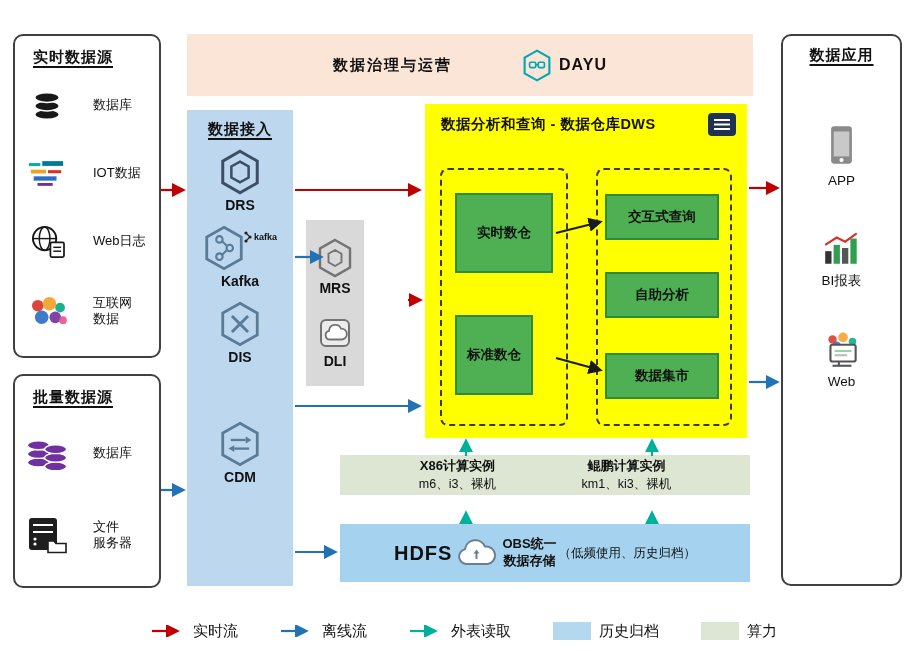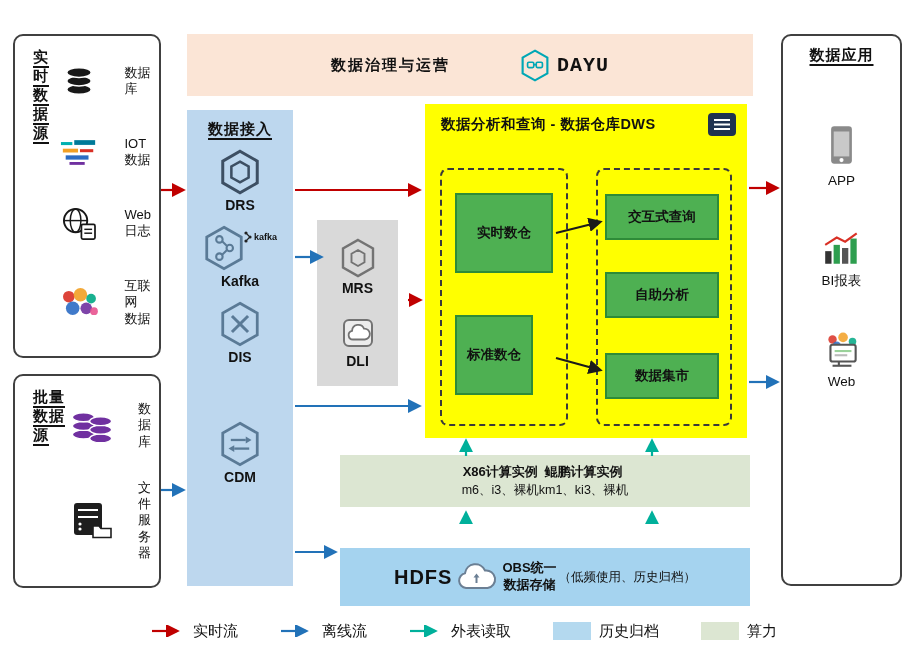--- a/index.html
+++ b/index.html
@@ -5,54 +5,54 @@
   * { margin:0; padding:0; box-sizing:border-box; }
   html,body { background:#fff; }
   body { font-family:"Liberation Sans","DejaVu Sans",sans-serif; color:#111; }
   .canvas { position:relative; width:914px; height:651px; background:#fff; overflow:hidden; }
   .abs { position:absolute; }
 
   .panel-title { font-weight:700; font-size:15px; letter-spacing:1px; }
   .u { text-decoration:underline; text-underline-offset:4px; text-decoration-thickness:1.5px; }
 
   .src-panel { border:2px solid #404040; border-radius:10px; background:#fff;
-               display:flex; flex-direction:row; padding:10px 8px; }
+               display:flex; flex-direction:column; padding:10px 8px; }
   .items-col { flex:1; display:flex; flex-direction:column; justify-content:space-around; }
   .src-item { display:flex; align-items:center; gap:24px; padding-left:2px; }
   .src-item .lbl { font-size:13px; line-height:1.25; }
   .pre { white-space:pre-line; }
   .icon-cell { width:44px; display:flex; justify-content:center; flex:0 0 44px; }
 
   .ing-panel { background:var(--panel-blue,#bdd7ee); display:flex; flex-direction:column; align-items:center; padding-top:10px; }
   .ing-item { display:flex; flex-direction:column; align-items:center; margin-top:12px; }
   .ing-item .lbl { font-weight:700; font-size:14px; margin-top:2px; }
   .kafka-row { display:flex; align-items:flex-start; }
   .kafka-badge { display:flex; align-items:center; gap:2px; font-size:9px; font-weight:700; margin-top:6px; margin-left:-2px; }
 
   .proc-panel { background:var(--panel-gray,#d9d9d9); display:flex; flex-direction:column; justify-content:space-around; align-items:center; padding:8px 0; }
   .proc-item { display:flex; flex-direction:column; align-items:center; }
   .proc-item .lbl { font-weight:700; font-size:14px; margin-top:2px; }
 
   .banner { background:var(--banner-peach,#fbe5d6); display:flex; align-items:center; justify-content:center; gap:70px; }
   .banner .ttl { font-weight:700; font-size:15px; letter-spacing:2px; }
   .logo-group { display:flex; align-items:center; gap:7px; }
-  .logo-group .lg { font-weight:700; font-size:20px; letter-spacing:1px;font-family:Liberation Mono, monospace; }
+  .logo-group .lg { font-weight:700; font-size:16px; letter-spacing:1px; }
 
   .dws-panel { background:var(--yellow,#ffff00); }
   .dws-title { position:absolute; top:11px; left:16px; right:46px; font-weight:700; font-size:14.5px; letter-spacing:.5px; }
   .dashed-box { position:absolute; border:2px dashed #3a3a3a; border-radius:8px; }
   .green-box { position:absolute; background:var(--green,#4eb052); border:2px solid var(--green-border,#2e8b38);
                display:flex; align-items:center; justify-content:center; font-weight:700; font-size:13.5px; text-align:center; }
 
   .compute-panel { background:var(--compute-sage,#dce6d2); display:flex; align-items:center; justify-content:space-around; padding:0 36px; }
   .compute-block { text-align:center; }
   .compute-block .t { font-weight:700; font-size:13px; }
   .compute-block .s { font-size:12.5px; margin-top:1px; }
 
-  .hdfs-panel { background:var(--storage-blue,#a5d3ef); display:flex; align-items:center; justify-content:center; gap:2px;margin-top:24px; }
+  .hdfs-panel { background:var(--storage-blue,#a5d3ef); display:flex; align-items:center; justify-content:center; gap:2px; }
   .hdfs-panel .hdfs { font-weight:700; font-size:20px; letter-spacing:1px; }
   .obs-stack { font-weight:700; font-size:13px; line-height:1.3; text-align:center; }
   .obs-note { font-size:12.5px; }
 
   .apps-panel { border:2px solid #404040; border-radius:10px; background:#fff;
                 display:flex; flex-direction:column; align-items:center; padding-top:10px; }
   .app-item { display:flex; flex-direction:column; align-items:center; }
   .app-item .lbl { font-size:13.5px; margin-top:6px; }
 
   .legend { display:flex; justify-content:center; align-items:center; gap:42px;margin-left:14px; }
@@ -247,21 +247,21 @@
         <path d="M18 2 L33 10.5 L33 29.5 L18 38 L3 29.5 L3 10.5 Z" fill="none" stroke="#5a7a96" stroke-width="2.4"></path>
         <line x1="10" y1="16.5" x2="23" y2="16.5" stroke="#5a7a96" stroke-width="2"></line>
         <path d="M23 13.5 L28 16.5 L23 19.5 z" fill="#5a7a96"></path>
         <line x1="26" y1="24" x2="13" y2="24" stroke="#5a7a96" stroke-width="2"></line>
         <path d="M13 21 L8 24 L13 27 z" fill="#5a7a96"></path>
       </svg>
       <span class="lbl">CDM</span>
     </div>
   </div>
 
-  <div class="abs proc-panel" style="left:317px; top:220px; width:81px; height:166px;">
+  <div class="abs proc-panel" style="left:306px; top:220px; width:58px; height:166px;">
     <div class="proc-item">
       <svg width="36" height="40" viewBox="0 0 36 40">
         <path d="M18 2 L33 10.5 L33 29.5 L18 38 L3 29.5 L3 10.5 Z" fill="none" stroke="#737373" stroke-width="2.4"></path>
         <path d="M18 12 L24.5 15.7 L24.5 24.3 L18 28 L11.5 24.3 L11.5 15.7 Z" fill="none" stroke="#737373" stroke-width="1.9"></path>
       </svg>
       <span class="lbl">MRS</span>
     </div>
     <div class="proc-item">
       <svg width="36" height="36" viewBox="0 0 36 36">
         <rect x="4" y="5" width="28" height="26" rx="5" fill="#ececec" stroke="#737373" stroke-width="2"></rect>
@@ -284,21 +284,21 @@
     <div class="dashed-box" style="left:171px; top:64px; width:136px; height:258px;"></div>
 
     <div class="green-box" style="left:30px; top:89px; width:98px; height:80px;">实时数仓</div>
     <div class="green-box" style="left:30px; top:211px; width:78px; height:80px;">标准数仓</div>
 
     <div class="green-box" style="left:180px; top:90px; width:114px; height:46px;">交互式查询</div>
     <div class="green-box" style="left:180px; top:168px; width:114px; height:46px;">自助分析</div>
     <div class="green-box" style="left:180px; top:249px; width:114px; height:46px;">数据集市</div>
   </div>
 
-  <div class="abs compute-panel" style="left:340px; top:455px; width:410px; height:52px;justify-content:center;">
+  <div class="abs compute-panel" style="left:340px; top:455px; width:410px; height:40px;">
     <div class="compute-block">
       <div class="t">X86计算实例</div>
       <div class="s">m6、i3、裸机</div>
     </div>
     <div class="compute-block">
       <div class="t">鲲鹏计算实例</div>
       <div class="s">km1、ki3、裸机</div>
     </div>
   </div>
 

